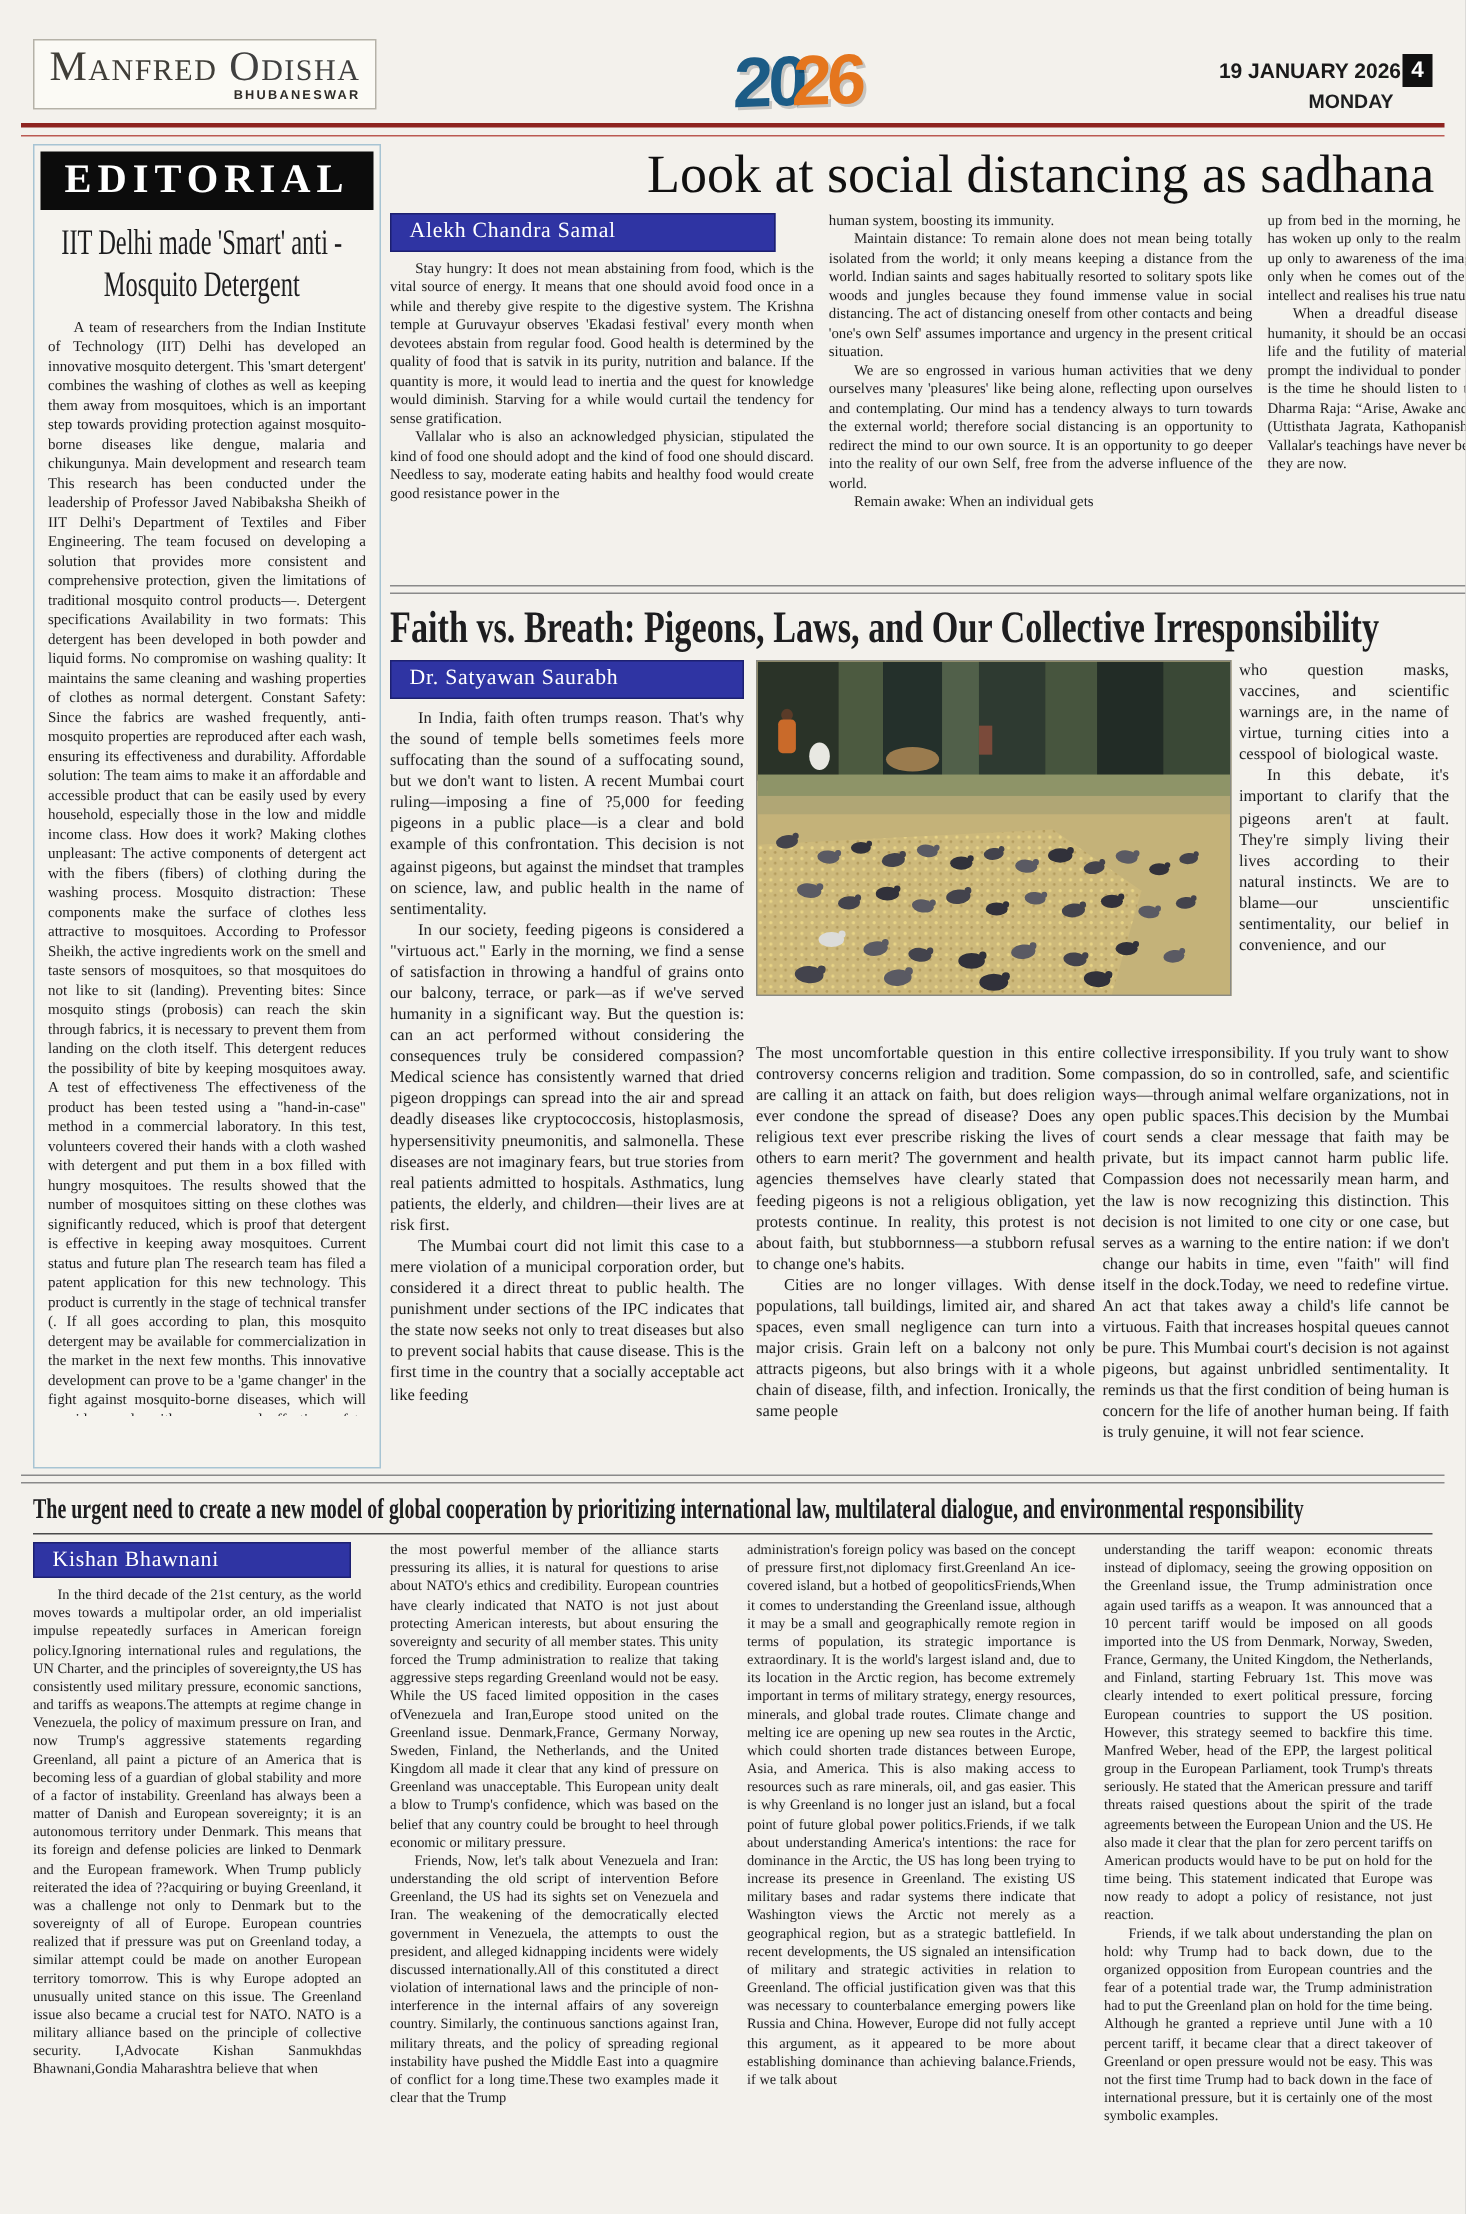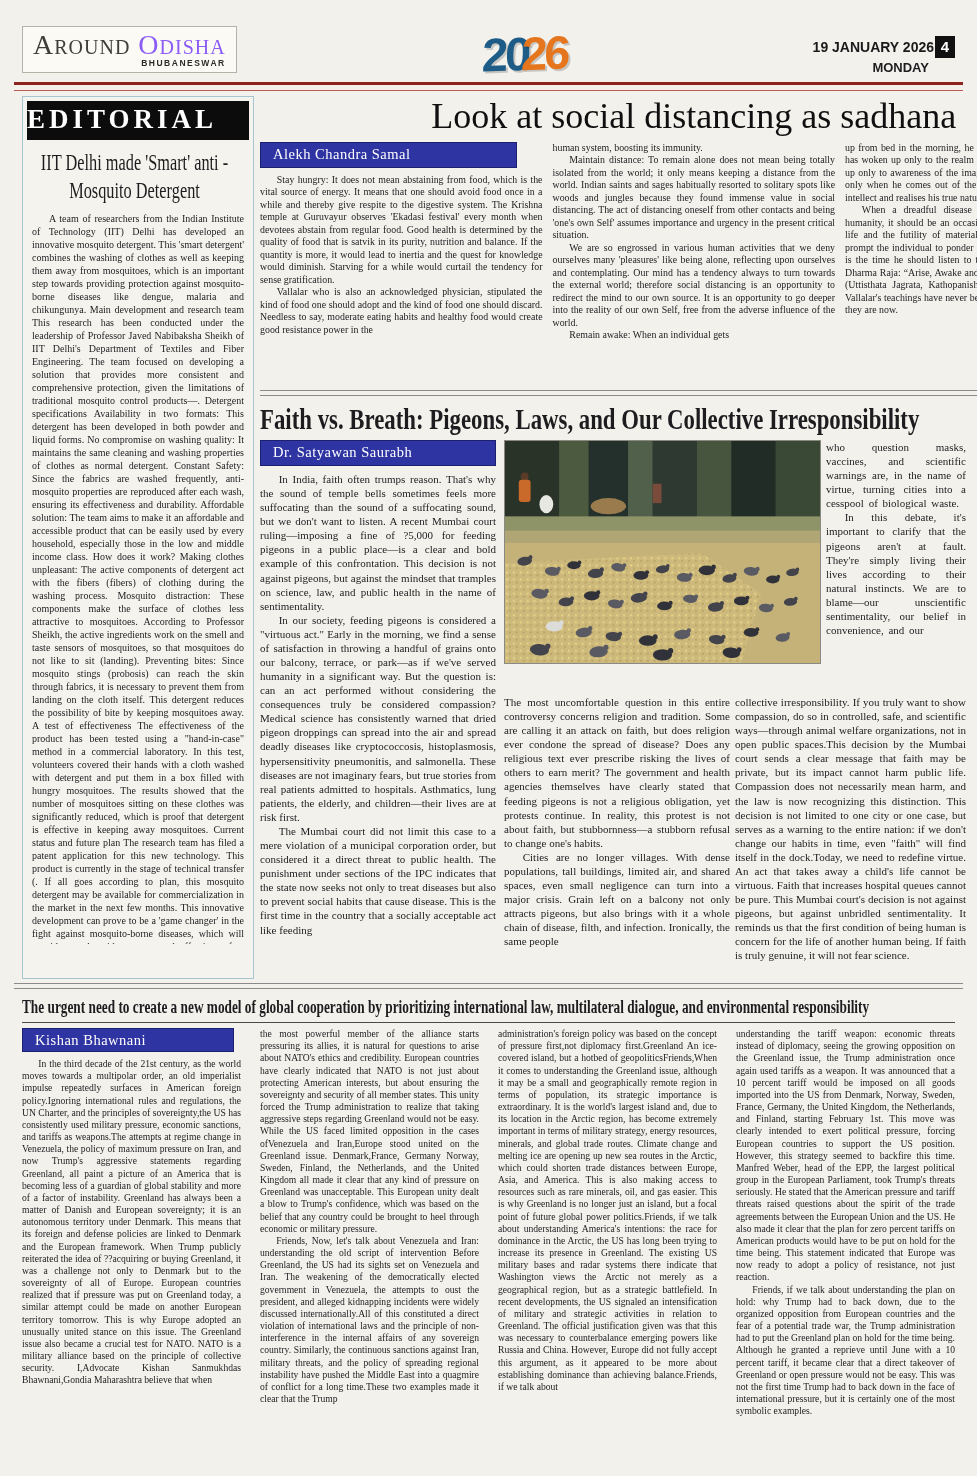--- a/index.html
+++ b/index.html
@@ -4,21 +4,21 @@
 <style>
   html,body{margin:0;padding:0;background:#c9c9c9;}
   .page{position:relative;width:977px;height:1476px;margin:0 auto;background:#f3f1ec;
         font-family:"Liberation Serif",serif;color:#1d1d1f;overflow:hidden;box-sizing:border-box;}
   
   .masthead{display:flex;align-items:flex-start;justify-content:space-between;
             padding:26px 22px 4px 22px;height:52px;}
   .logo-box{border:1px solid #b5b2a8;background:#fbfaf5;padding:3px 10px 4px 10px;min-width:190px;}
   .logo-line{font-variant:small-caps;font-size:28px;line-height:30px;letter-spacing:1px;}
   .logo-main{color:#403e38;}
-  .logo-sub{color:#8b5cf6;}
+  .logo-sub{color:#404040;}
   .logo-city{font-family:"Liberation Sans",sans-serif;font-size:8.5px;font-weight:bold;
              letter-spacing:1.5px;color:#2e2c28;text-align:right;margin-top:-2px;}
   .year-logo{font-family:"Liberation Sans",sans-serif;font-weight:bold;font-size:47px;
              line-height:52px;transform:rotate(-2deg) skewX(-4deg);margin-top:2px;
              text-shadow:2px 2px 0 rgba(0,0,0,.18);letter-spacing:-3px;}
   .y-left{color:#1c5c86;}
   .y-right{color:#e5761e;margin-left:-7px;}
   .date-block{font-family:"Liberation Sans",sans-serif;text-align:right;margin-top:10px;}
   .date-line{font-size:14px;font-weight:bold;color:#1a1a1a;display:flex;align-items:center;gap:1px;justify-content:flex-end;}
   .pagenum{display:inline-block;background:#111;color:#fff;width:20px;height:22px;line-height:22px;
@@ -30,21 +30,21 @@
   .para{margin:0;text-indent:1.7em;}
   .noindent-first p:first-child{text-indent:0;}
   .byline{background:#2f34a3;border:1px solid #1d2070;color:#fff;font-size:14.5px;
           height:24px;line-height:23px;padding-left:12px;margin-bottom:6px;
           font-family:Liberation Serif, serif;letter-spacing:.5px;}
   .rule-grey{height:4px;border-top:1px solid #8a8a8a;border-bottom:1px solid #8a8a8a;}
   
   .main-row{display:flex;gap:6px;padding:5px 8px 0 22px;height:888px;box-sizing:border-box;}
   .edit-col{width:232px;min-width:232px;border:1px solid #a7c4d3;background:#f5f3ee;
             box-sizing:border-box;overflow:hidden;}
-  .edit-banner{margin:4px;background:#0c0c0c;color:#fff;
+  .edit-banner{margin:4px;background:#0c0c0c;color:#fff;text-align:center;
                font-size:27px;font-weight:bold;letter-spacing:4px;padding:3px 0 5px 0;}
   .iit-h{font-size:24px;line-height:28px;text-align:center;width:322px;
          transform:scaleX(.68);transform-origin:0 50%;margin:8px 0 6px 2px;font-weight:500;}
   .iit-body{font-size:10px;line-height:1.3;padding:2px 9px;height:730px;overflow:hidden;}
   .right-col{flex:1;display:flex;flex-direction:column;border-right:1px solid #b9cfdb;padding-right:4px;}
   
   .sad-h{font-size:36px;line-height:40px;text-align:center;margin:0 0 6px 0;font-weight:400;color:#101010;}
   .sad-cols{display:grid;grid-template-columns:repeat(3,1fr);gap:10px;height:248px;overflow:hidden;}
   .sad-cols .bodytext{font-size:9.9px;line-height:1.26;}
   .sad-c1 .byline{width:86%;}
@@ -71,21 +71,21 @@
   .glob-c1 .byline{width:97%;box-sizing:border-box;}
 </style>
 </head>
 <body>
 
 <div class="page">
 
   <header class="masthead">
     <div class="logo-box">
       <div class="logo-line">
-        <span class="logo-main">Around</span>
+        <span class="logo-main">Manfred</span>
         <span class="logo-sub">Odisha</span>
       </div>
       <div class="logo-city">BHUBANESWAR</div>
     </div>
     <div class="year-logo"><span class="y-left">20</span><span class="y-right">26</span></div>
     <div class="date-block">
       <div class="date-line">
         <span>19 JANUARY 2026</span>
         <span class="pagenum">4</span>
       </div>

